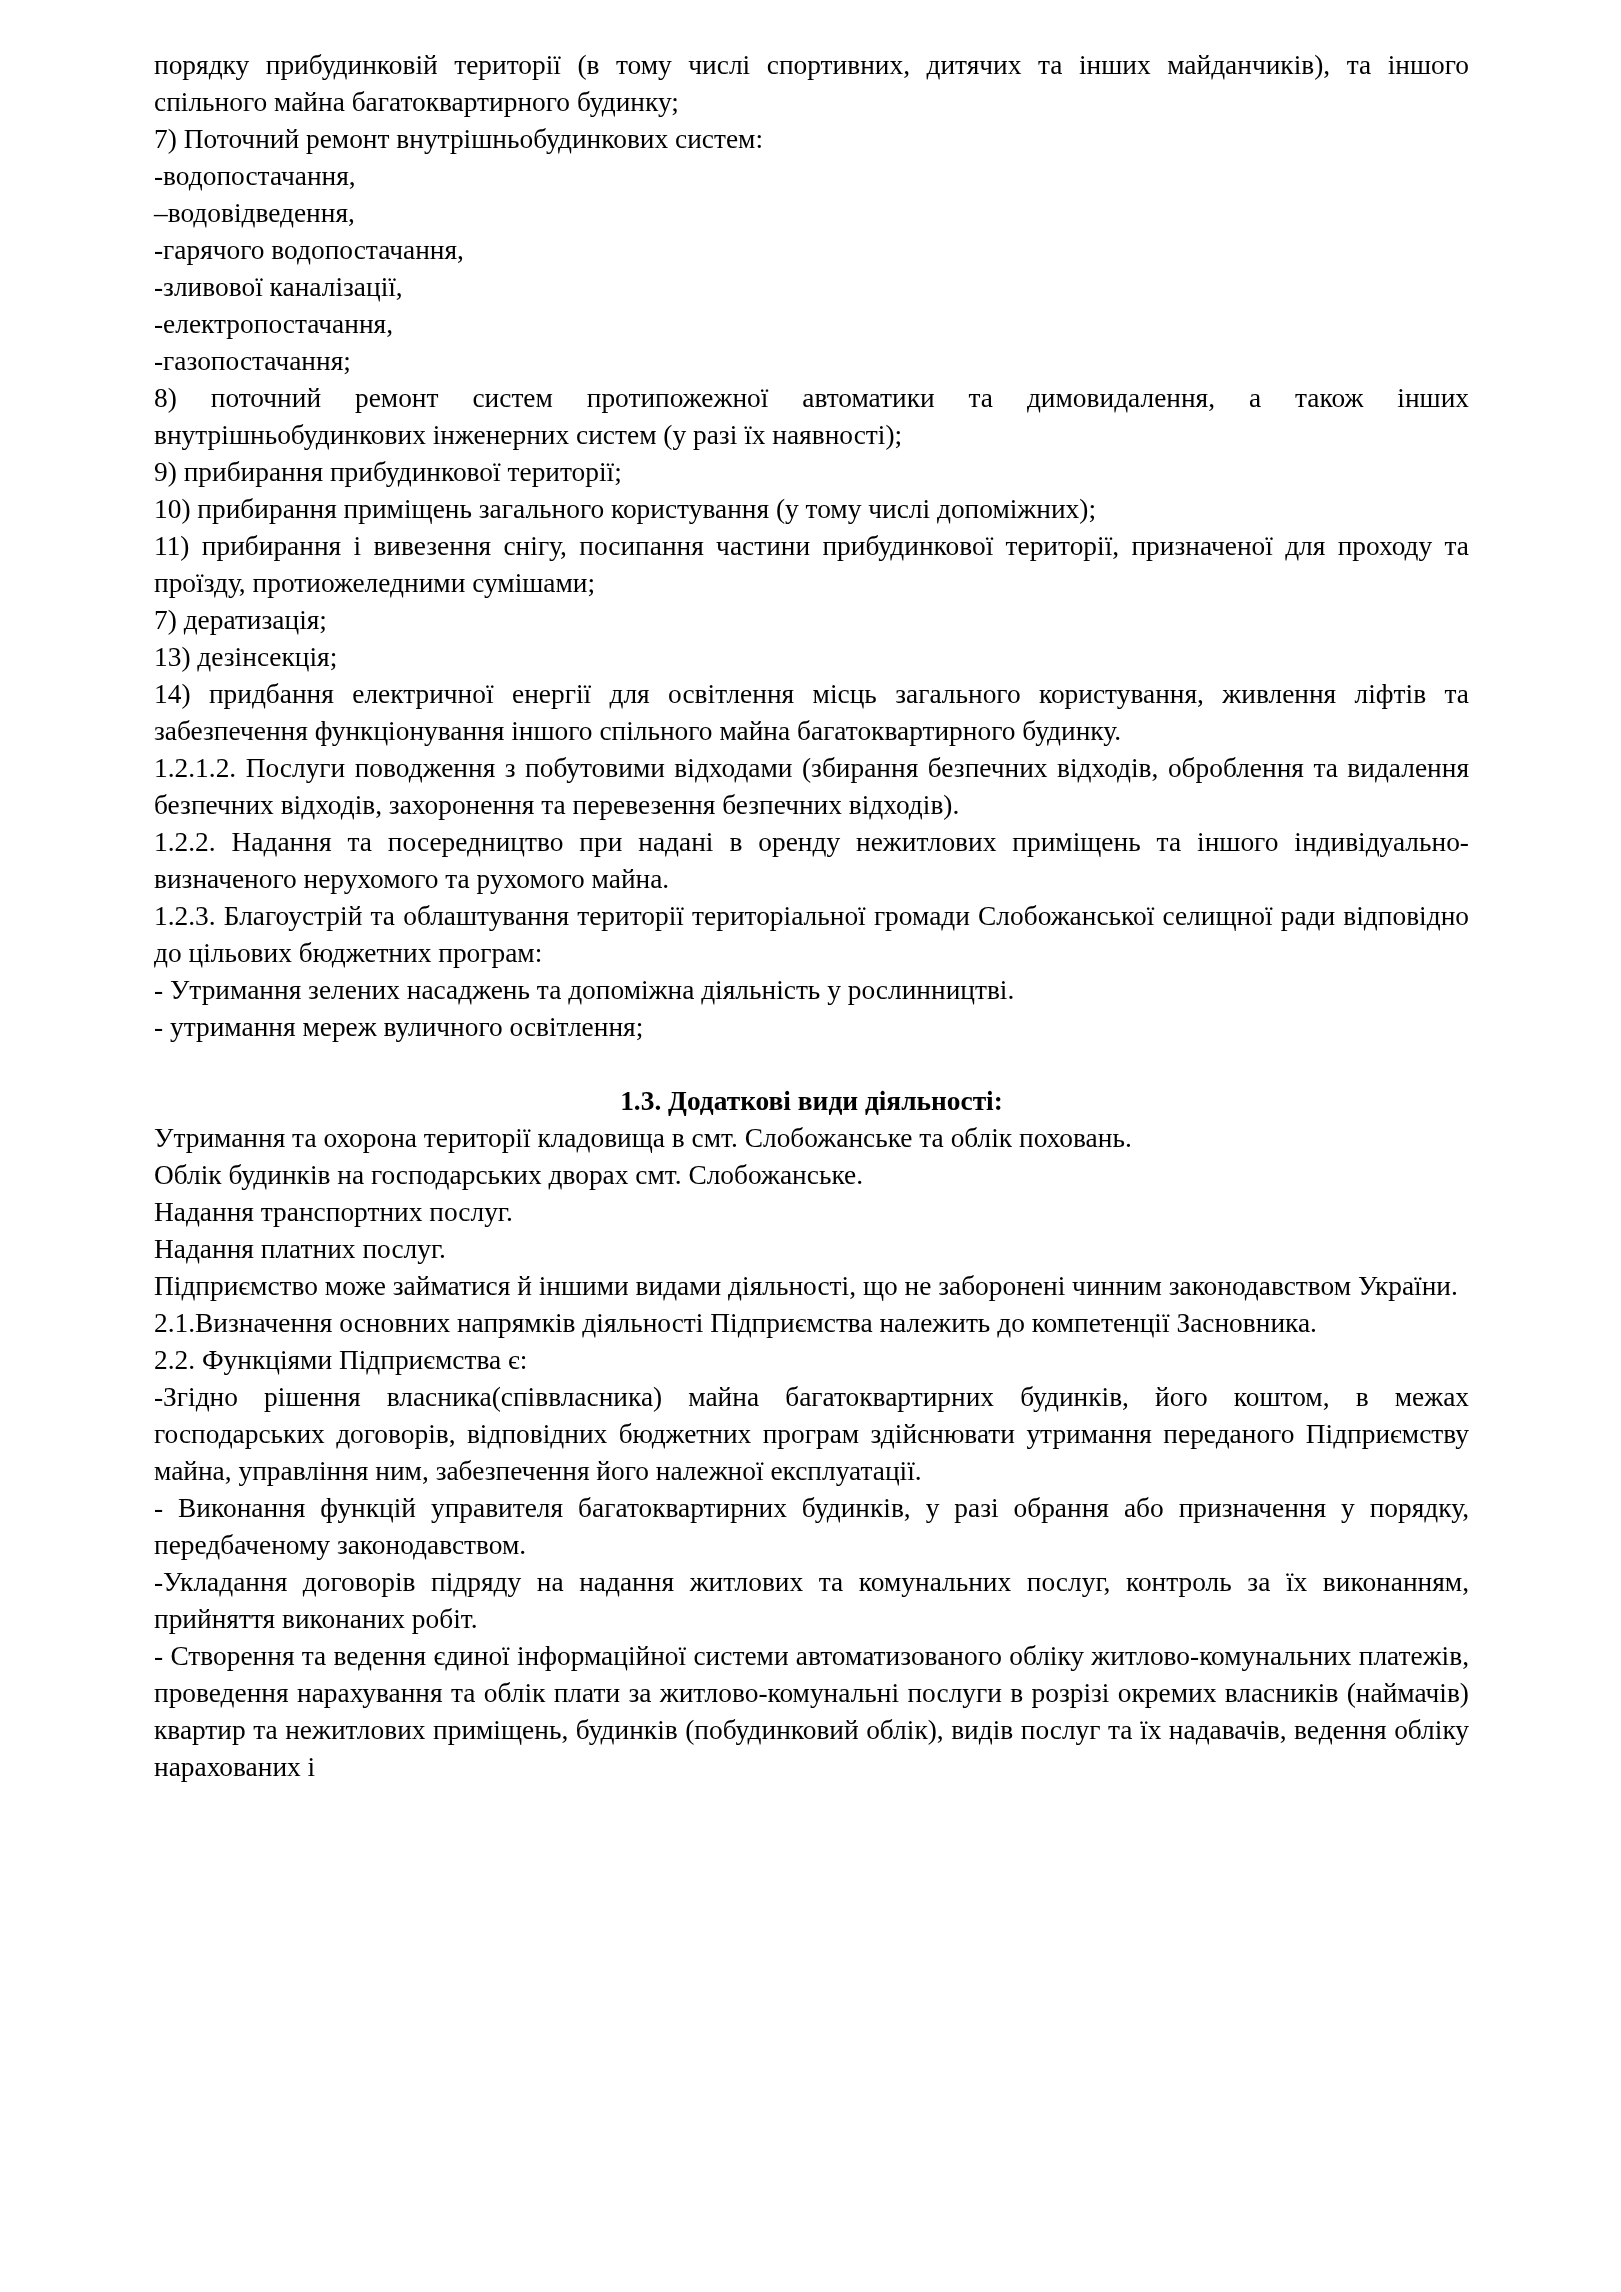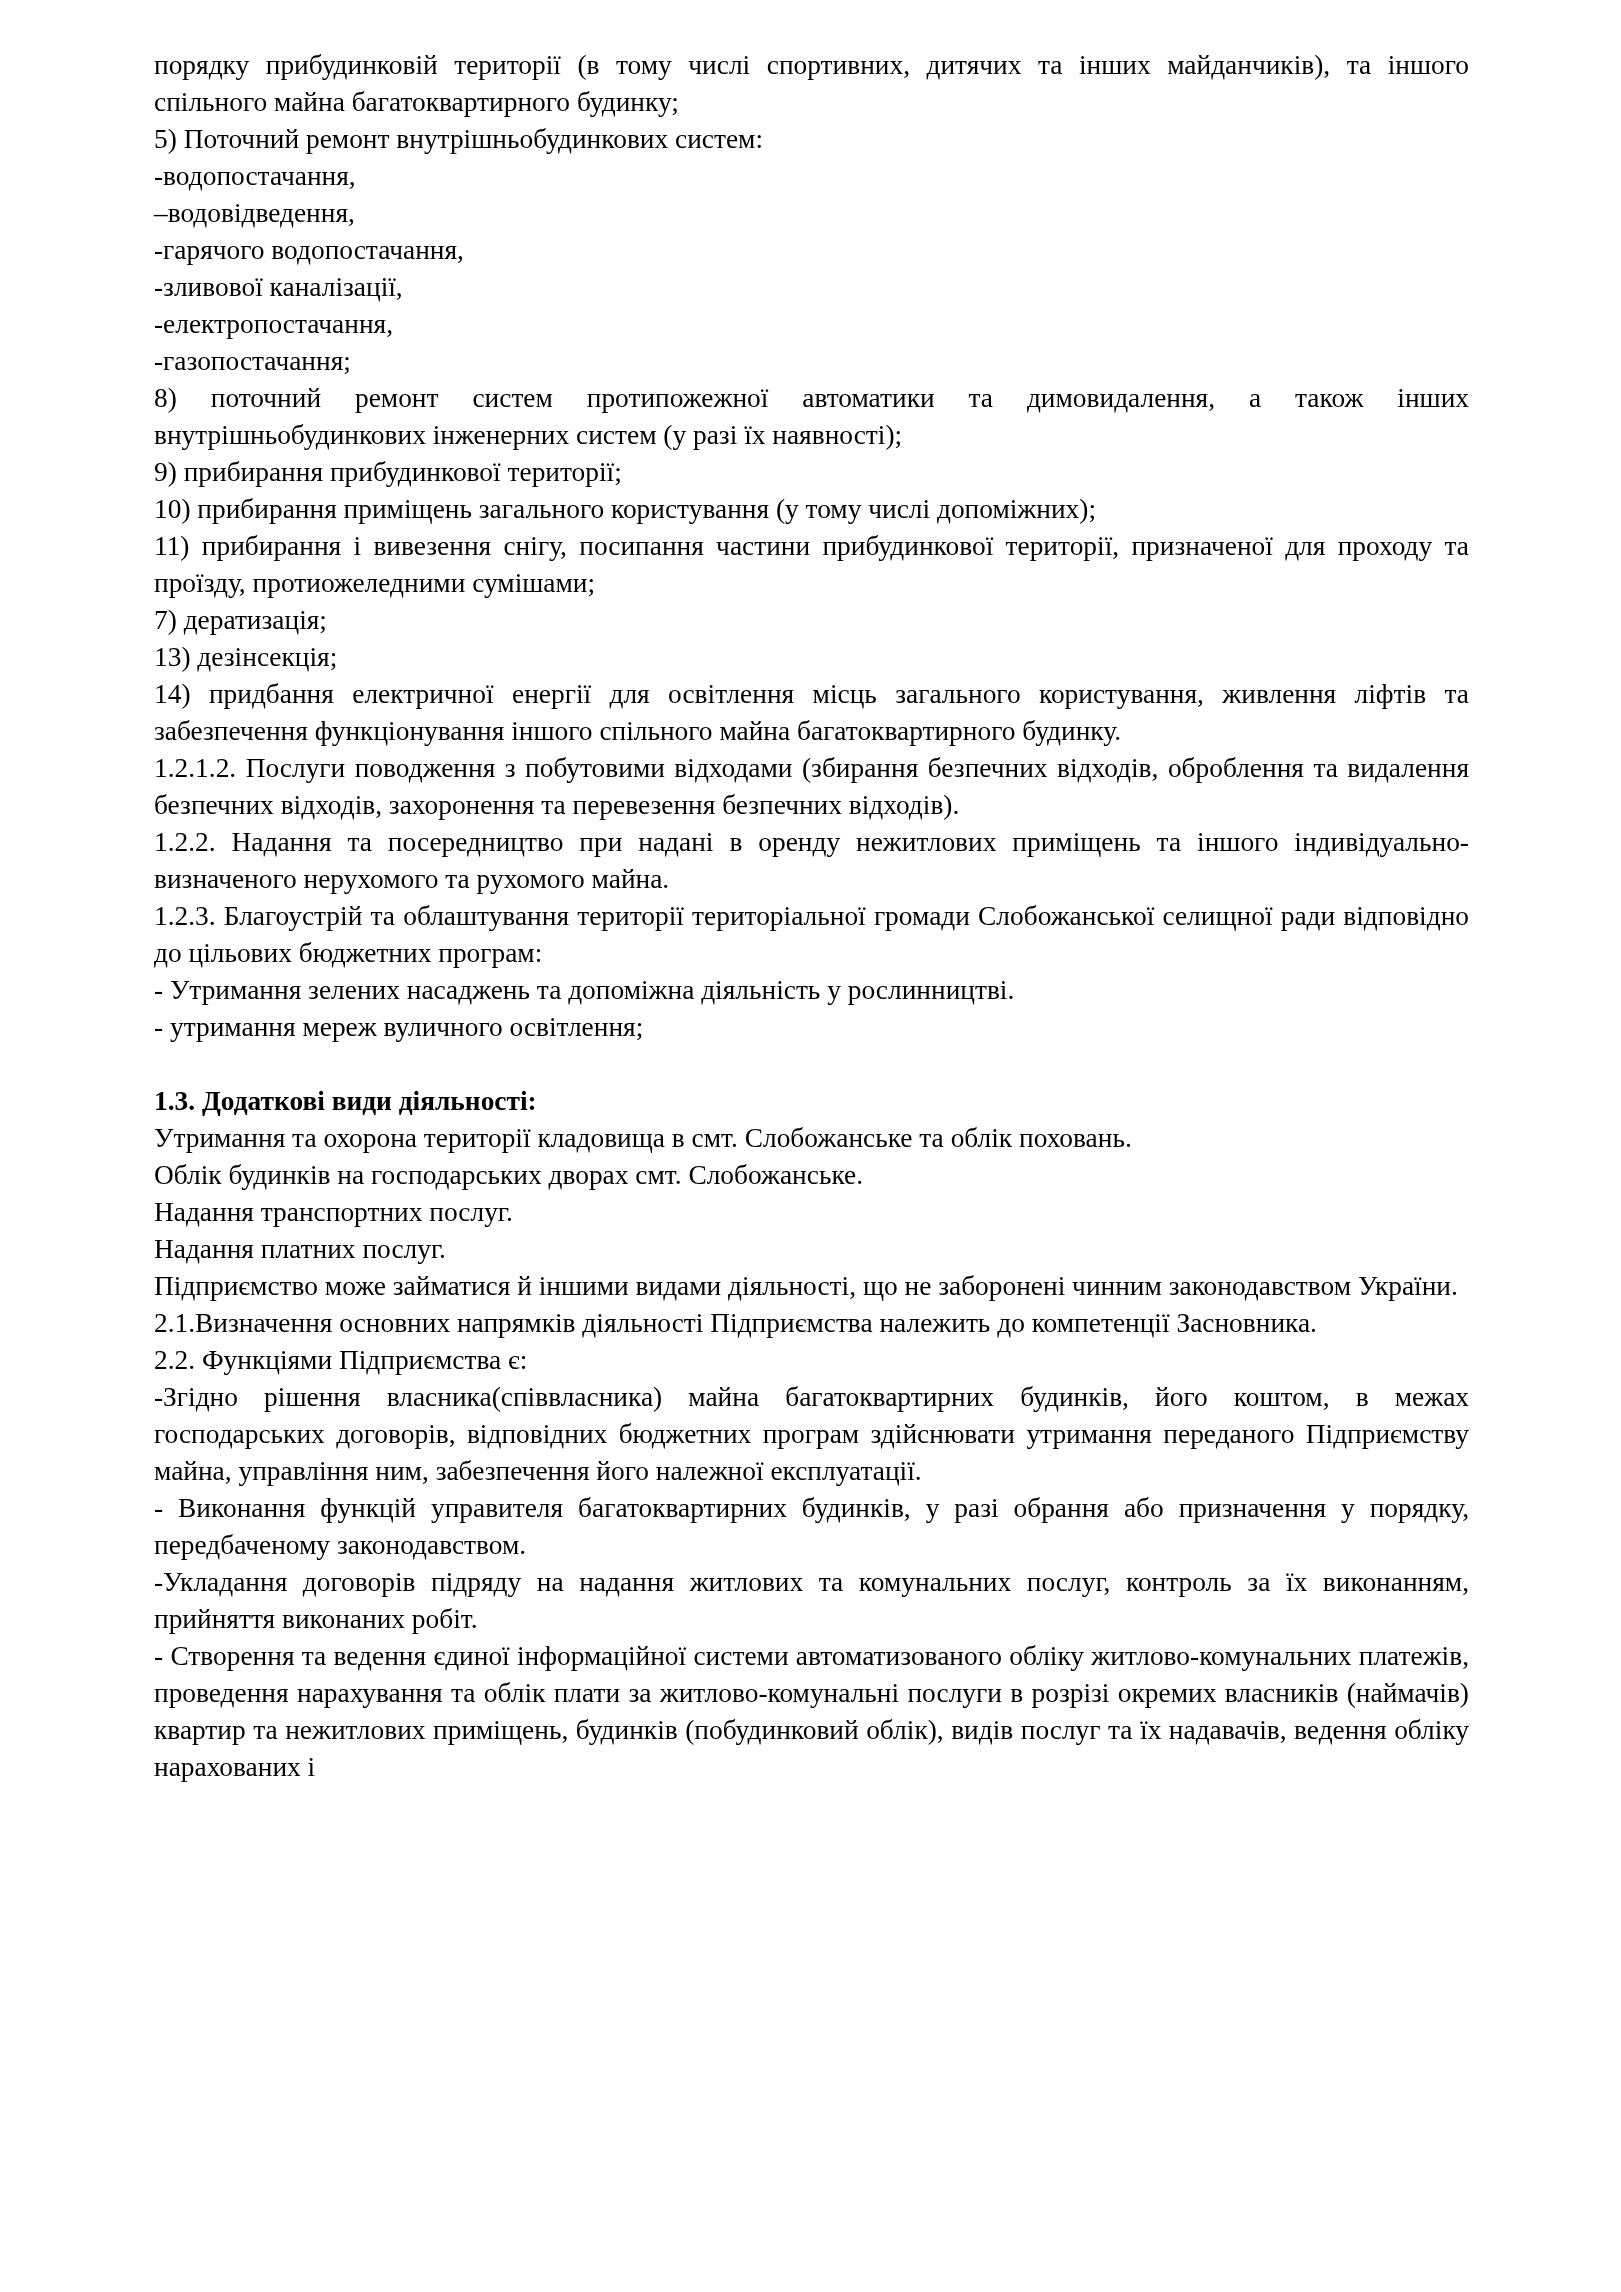--- a/index.html
+++ b/index.html
@@ -16,33 +16,33 @@
     font-family: "Liberation Serif", "DejaVu Serif", serif;
     font-size: 27.4px;
     line-height: 37px;
   }
   .para {
     text-align: justify;
     font-weight: normal;
   }
   .para.bold {
     font-weight: bold;
-    text-align: left;
+    text-align: center;
   }
   .para.space-before {
     margin-top: 37px;
   }
 </style>
 </head>
 <body>
 
 <div class="page">
   <div class="content">
       <p class="para">порядку прибудинковій території (в тому числі спортивних, дитячих та інших майданчиків), та іншого спільного майна багатоквартирного будинку;</p>
-      <p class="para">5) Поточний ремонт внутрішньобудинкових систем:</p>
+      <p class="para">7) Поточний ремонт внутрішньобудинкових систем:</p>
       <p class="para">-водопостачання,</p>
       <p class="para">–водовідведення,</p>
       <p class="para">-гарячого водопостачання,</p>
       <p class="para">-зливової каналізації,</p>
       <p class="para">-електропостачання,</p>
       <p class="para">-газопостачання;</p>
       <p class="para">8) поточний ремонт систем протипожежної автоматики та димовидалення, а також інших внутрішньобудинкових інженерних систем (у разі їх наявності);</p>
       <p class="para">9) прибирання прибудинкової території;</p>
       <p class="para">10) прибирання приміщень загального користування (у тому числі допоміжних);</p>
       <p class="para">11) прибирання і вивезення снігу, посипання частини прибудинкової території, призначеної для проходу та проїзду, протиожеледними сумішами;</p>

